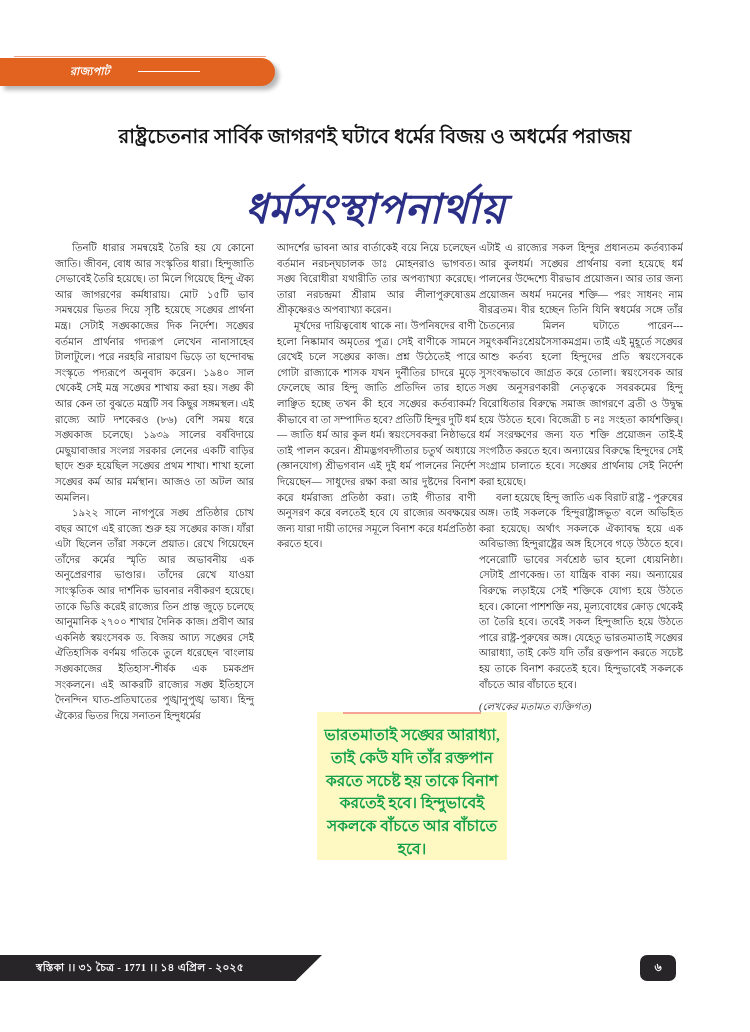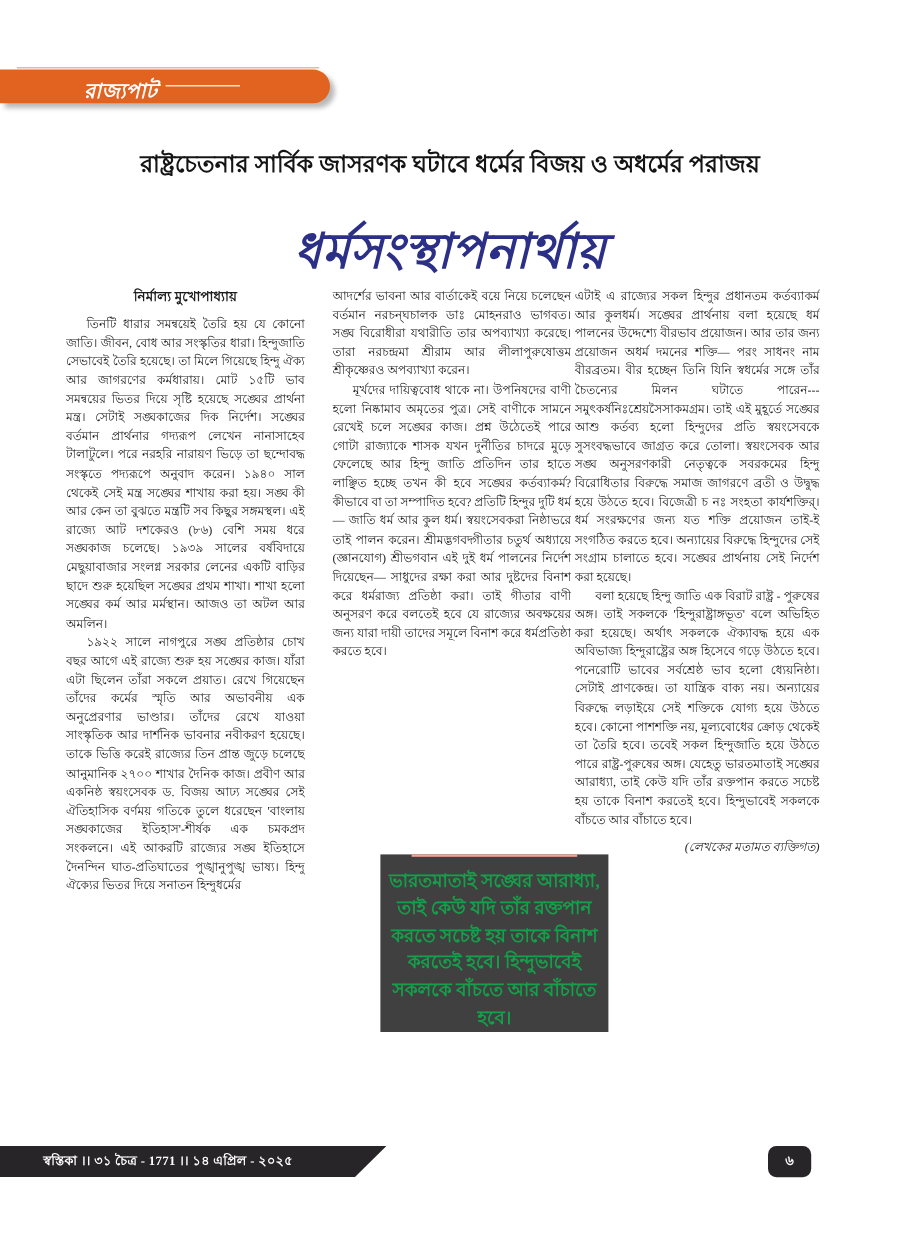--- a/index.html
+++ b/index.html
@@ -43,21 +43,21 @@
     height: 28px;
     background: #e2621f;
     border-radius: 0 16px 16px 0;
     box-shadow: 4px 4px 4px rgba(0,0,0,0.28);
   }
   .banner-label {
     position: absolute;
     left: 70px;
     top: 5px;
     color: #ffffff;
-    font-size: 17px;
+    font-size: 11px;
     font-style: italic;
     font-weight: 700;
     letter-spacing: .2px;
     font-family: Liberation Sans, sans-serif;
     white-space: nowrap;
   }
   .banner-line {
     position: absolute;
     left: 138px;
     top: 13px;
@@ -128,40 +128,40 @@
     letter-spacing: .1px;
   }
   .para {
     margin: 0;
     text-indent: 17px;
   }
   .para.noindent { text-indent: 0; }
 
   .credit {
     display: block;
-    text-align: right;
+    text-align: left;
     font-style: italic;
     font-size: 10.2px;
     margin-top: 7px;
   }
 
   
   .pullquote {
     position: absolute;
     left: 277px;
     top: 697px;
     width: 190px;
     padding-top: 12px;
     text-align: center;
     color: #14a04a;
     font-weight: 700;
     font-size: 15.4px;
     line-height: 1.47;
     font-family: "Liberation Serif", "DejaVu Serif", serif;
-    background: #404040;
+    background: #fef9c3;
   }
   .pullquote::before {
     content: "";
     position: absolute;
     left: 26px;
     top: 0;
     width: 138px;
     height: 2px;
     background: #f7a296;
   }
@@ -209,28 +209,27 @@
 <body>
 
 <div class="top-rule"></div>
 
 <div class="banner-wrap">
   <div class="banner"></div>
   <div class="banner-label">রাজ্যপাট</div>
   <div class="banner-line"></div>
 </div>
 
-<div class="kicker">রাষ্ট্রচেতনার সার্বিক জাসরণক ঘটাবে ধর্মের বিজয় ও অধর্মের পরাজয়</div>
+<div class="kicker">রাষ্ট্রচেতনার সার্বিক জাগরণই ঘটাবে ধর্মের বিজয় ও অধর্মের পরাজয়</div>
 
 <h1 class="headline">ধর্মসংস্থাপনার্থায়</h1>
 
 <div class="columns">
 
   <div class="col" id="col1">
-    <span class="byline">নির্মাল্য মুখোপাধ্যায়</span>
     <p class="para">তিনটি ধারার সমন্বয়েই তৈরি হয় যে কোনো জাতি। জীবন, বোধ আর সংস্কৃতির ধারা। হিন্দুজাতি সেভাবেই তৈরি হয়েছে। তা মিলে গিয়েছে হিন্দু ঐক্য আর জাগরণের কর্মধারায়। মোট ১৫টি ভাব সমন্বয়ের ভিতর দিয়ে সৃষ্টি হয়েছে সঙ্ঘের প্রার্থনা মন্ত্র। সেটাই সঙ্ঘকাজের দিক নির্দেশ। সঙ্ঘের বর্তমান প্রার্থনার গদ্যরূপ লেখেন নানাসাহেব টালাটুলে। পরে নরহরি নারায়ণ ভিড়ে তা ছন্দোবদ্ধ সংস্কৃতে পদ্যরূপে অনুবাদ করেন। ১৯৪০ সাল থেকেই সেই মন্ত্র সঙ্ঘের শাখায় করা হয়। সঙ্ঘ কী আর কেন তা বুঝতে মন্ত্রটি সব কিছুর সঙ্গমস্থল। এই রাজ্যে আট দশকেরও (৮৬) বেশি সময় ধরে সঙ্ঘকাজ চলেছে। ১৯৩৯ সালের বর্ষবিদায়ে মেছুয়াবাজার সংলগ্ন সরকার লেনের একটি বাড়ির ছাদে শুরু হয়েছিল সঙ্ঘের প্রথম শাখা। শাখা হলো সঙ্ঘের কর্ম আর মর্মস্থান। আজও তা অটল আর অমলিন।</p>
     <p class="para">১৯২২ সালে নাগপুরে সঙ্ঘ প্রতিষ্ঠার চোখ বছর আগে এই রাজ্যে শুরু হয় সঙ্ঘের কাজ। যাঁরা এটা ছিলেন তাঁরা সকলে প্রয়াত। রেখে গিয়েছেন তাঁদের কর্মের স্মৃতি আর অভাবনীয় এক অনুপ্রেরণার ভাণ্ডার। তাঁদের রেখে যাওয়া সাংস্কৃতিক আর দার্শনিক ভাবনার নবীকরণ হয়েছে। তাকে ভিত্তি করেই রাজ্যের তিন প্রান্ত জুড়ে চলেছে আনুমানিক ২৭০০ শাখার দৈনিক কাজ। প্রবীণ আর একনিষ্ঠ স্বয়ংসেবক ড. বিজয় আঢ্য সঙ্ঘের সেই ঐতিহাসিক বর্ণময় গতিকে তুলে ধরেছেন 'বাংলায় সঙ্ঘকাজের ইতিহাস'-শীর্ষক এক চমকপ্রদ সংকলনে। এই আকরটি রাজ্যের সঙ্ঘ ইতিহাসে দৈনন্দিন ঘাত-প্রতিঘাতের পুঙ্খানুপুঙ্খ ভাষ্য। হিন্দু ঐক্যের ভিতর দিয়ে সনাতন হিন্দুধর্মের</p>
   </div>
 
   <div class="col" id="col2">
     <p class="para noindent">আদর্শের ভাবনা আর বার্তাকেই বয়ে নিয়ে চলেছেন বর্তমান নরচন্ঘচালক ডাঃ মোহনরাও ভাগবত। সঙ্ঘ বিরোধীরা যথারীতি তার অপব্যাখ্যা করেছে। তারা নরচন্দ্রমা শ্রীরাম আর লীলাপুরুষোত্তম শ্রীকৃষ্ণেরও অপব্যাখ্যা করেন।</p>
     <p class="para">মূর্খদের দায়িত্ববোধ থাকে না। উপনিষদের বাণী হলো নিষ্কামাব অমৃতের পুত্র। সেই বাণীকে সামনে রেখেই চলে সঙ্ঘের কাজ। প্রশ্ন উঠেতেই পারে গোটা রাজ্যাকে শাসক যখন দুর্নীতির চাদরে মুড়ে ফেলেছে আর হিন্দু জাতি প্রতিদিন তার হাতে লাঞ্ছিত হচ্ছে তখন কী হবে সঙ্ঘের কর্তব্যাকর্ম? কীভাবে বা তা সম্পাদিত হবে? প্রতিটি হিন্দুর দুটি ধর্ম— জাতি ধর্ম আর কুল ধর্ম। স্বয়ংসেবকরা নিষ্ঠাভরে তাই পালন করেন। শ্রীমদ্ভগবদ্গীতার চতুর্থ অধ্যায়ে (জ্ঞানযোগ) শ্রীভগবান এই দুই ধর্ম পালনের নির্দেশ দিয়েছেন— সাধুদের রক্ষা করা আর দুষ্টদের বিনাশ করে ধর্মরাজ্য প্রতিষ্ঠা করা। তাই গীতার বাণী অনুসরণ করে বলতেই হবে যে রাজ্যের অবক্ষয়ের জন্য যারা দায়ী তাদের সমূলে বিনাশ করে ধর্মপ্রতিষ্ঠা করতে হবে।</p>
   </div>
 
   <div class="col" id="col3">

